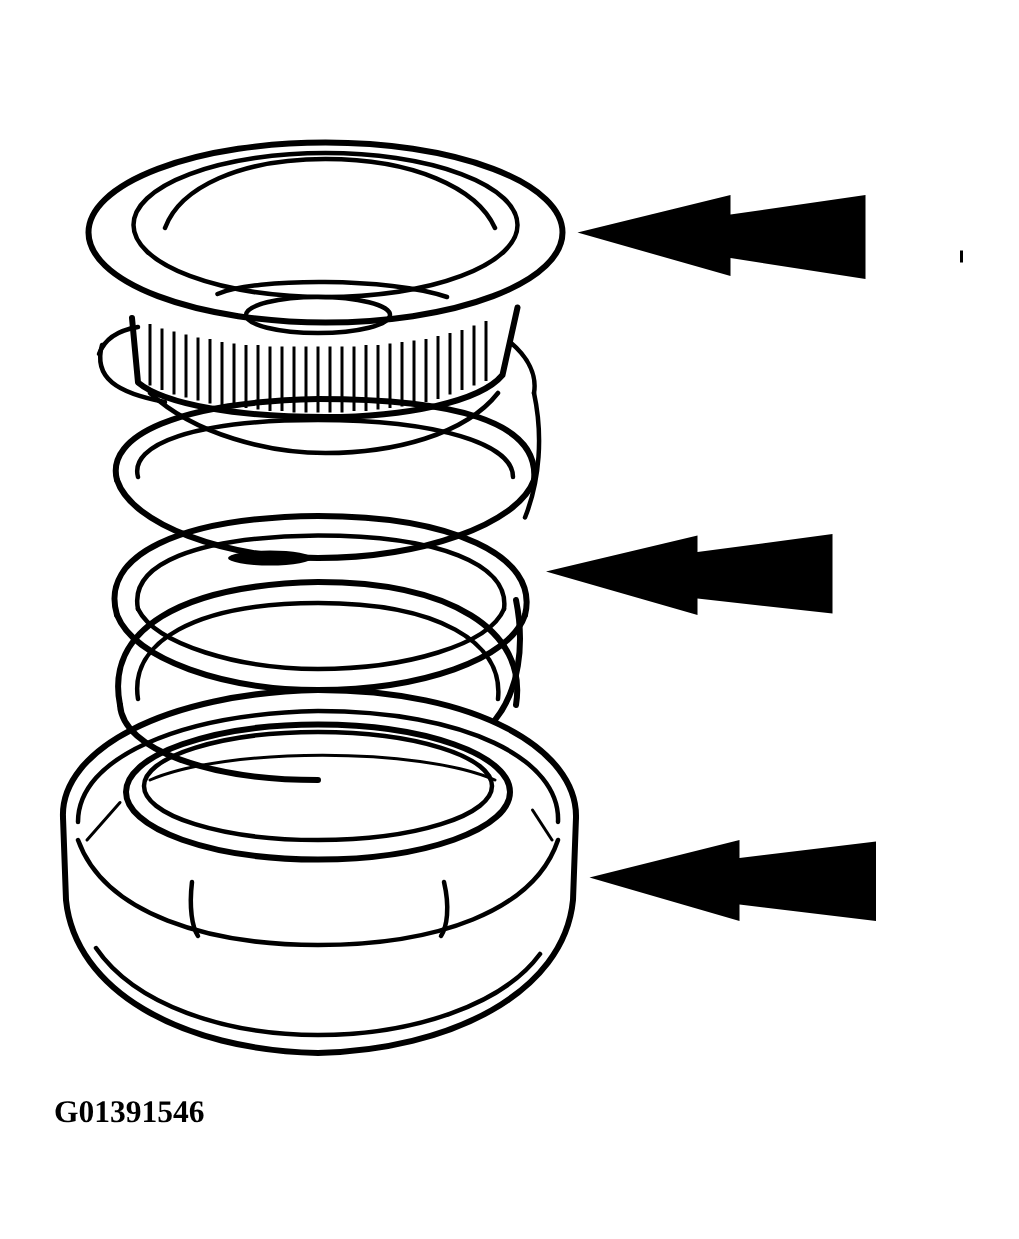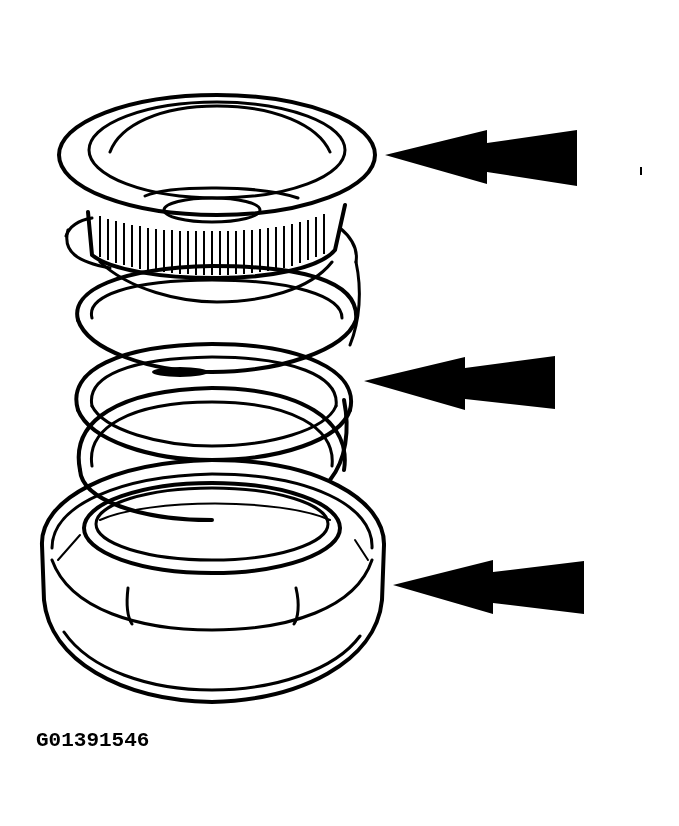--- a/index.html
+++ b/index.html
@@ -1,20 +1,20 @@
 <!DOCTYPE html>
 <html><head>
   <meta charset="utf-8">
   <style>
     html, body { margin: 0; padding: 0; background: #ffffff; }
     body { width: 679px; height: 826px; position: relative; overflow: hidden; }
     #figure { position: absolute; left: 0; top: 0; width: 679px; height: 826px; }
     #caption {
       position: absolute; left: 36px; top: 729px;
-      font-family: Liberation Mono, monospace;
+      font-family: Liberation Serif, serif;
       font-size: 21px; font-weight: bold; color: #000; letter-spacing: 0px;
     }
     svg .ln { fill: none; stroke: #000; stroke-linecap: round; stroke-linejoin: round; }
   </style>
 </head>
 <body>
 
 <svg id="figure" viewBox="0 0 679 826" width="679" height="826" xmlns="http://www.w3.org/2000/svg">
 
   <g>

